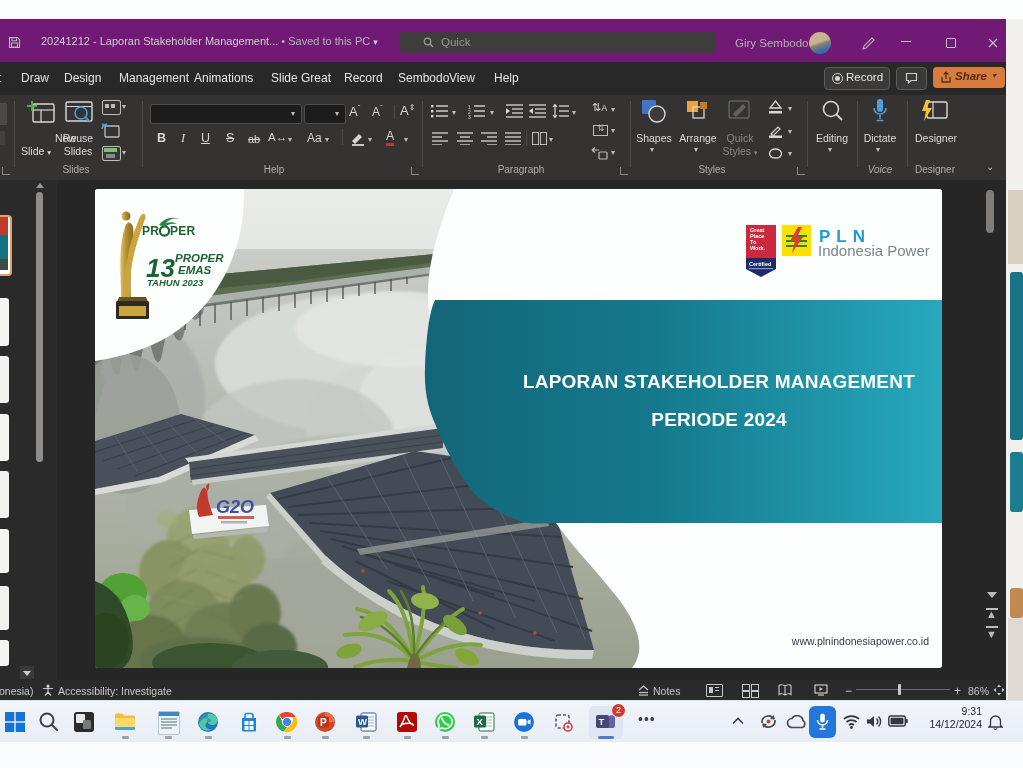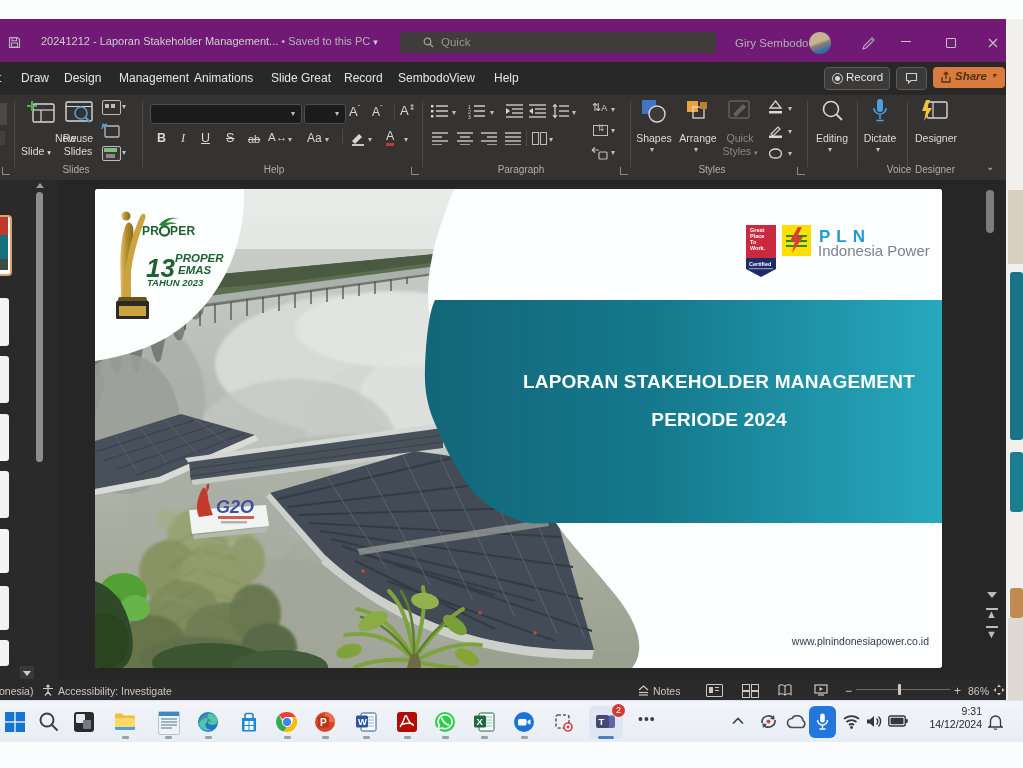--- a/index.html
+++ b/index.html
@@ -304,21 +304,21 @@
   <div class="rtxt" style="left:812px;top:37px;width:40px;">Editing</div>
   <div class="car" style="left:828px;top:50px;">▾</div>
   <div class="sep" style="left:857px;top:6px;"></div>
 
   <svg class="abs" style="left:871px;top:3px;" width="18" height="26" viewBox="0 0 18 26">
     <rect x="6" y="1" width="6" height="13" rx="3" fill="#4f9fdd"></rect>
     <path d="M3 10 a6 6 0 0 0 12 0 M9 17 v4 M5.5 22.5 h7" fill="none" stroke="#4f9fdd" stroke-width="1.6"></path>
   </svg>
   <div class="rtxt" style="left:860px;top:37px;width:40px;">Dictate</div>
   <div class="car" style="left:876px;top:50px;">▾</div>
-  <div class="glabel" style="left:878px;width:42px;">Voice</div>
+  <div class="glabel" style="left:859px;width:42px;font-style:italic;">Voice</div>
   <div class="sep" style="left:907px;top:6px;"></div>
 
   <svg class="abs" style="left:919px;top:4px;" width="29" height="25" viewBox="0 0 29 25">
     <rect x="8" y="3" width="20" height="16" rx="1.5" fill="none" stroke="#d8d7d6" stroke-width="1.4"></rect>
     <line x1="14" y1="3" x2="14" y2="19" stroke="#d8d7d6" stroke-width="1.2"></line>
     <path d="M7 1 L3 12 h4 l-2 10 L13 9 h-5 l3 -8 Z" fill="#f2c235"></path>
   </svg>
   <div class="rtxt" style="left:910px;top:37px;width:52px;">Designer</div>
   <div class="glabel" style="left:910px;width:50px;">Designer</div>
   <div class="abs" style="left:986px;top:66px;color:#c0bfbd;font-size:10px;">⌄</div>

